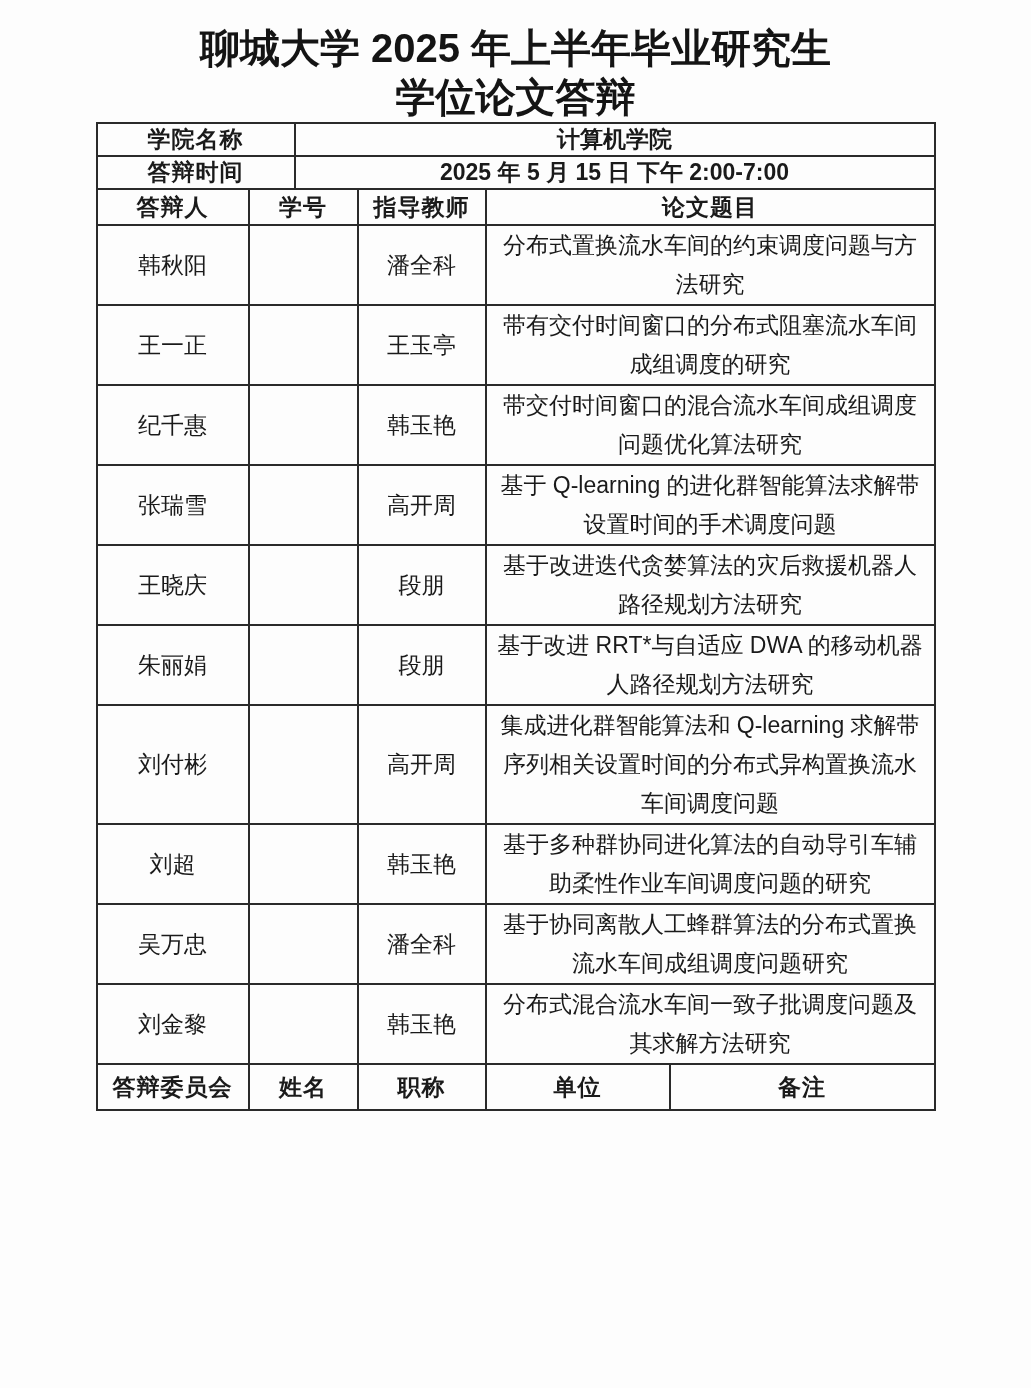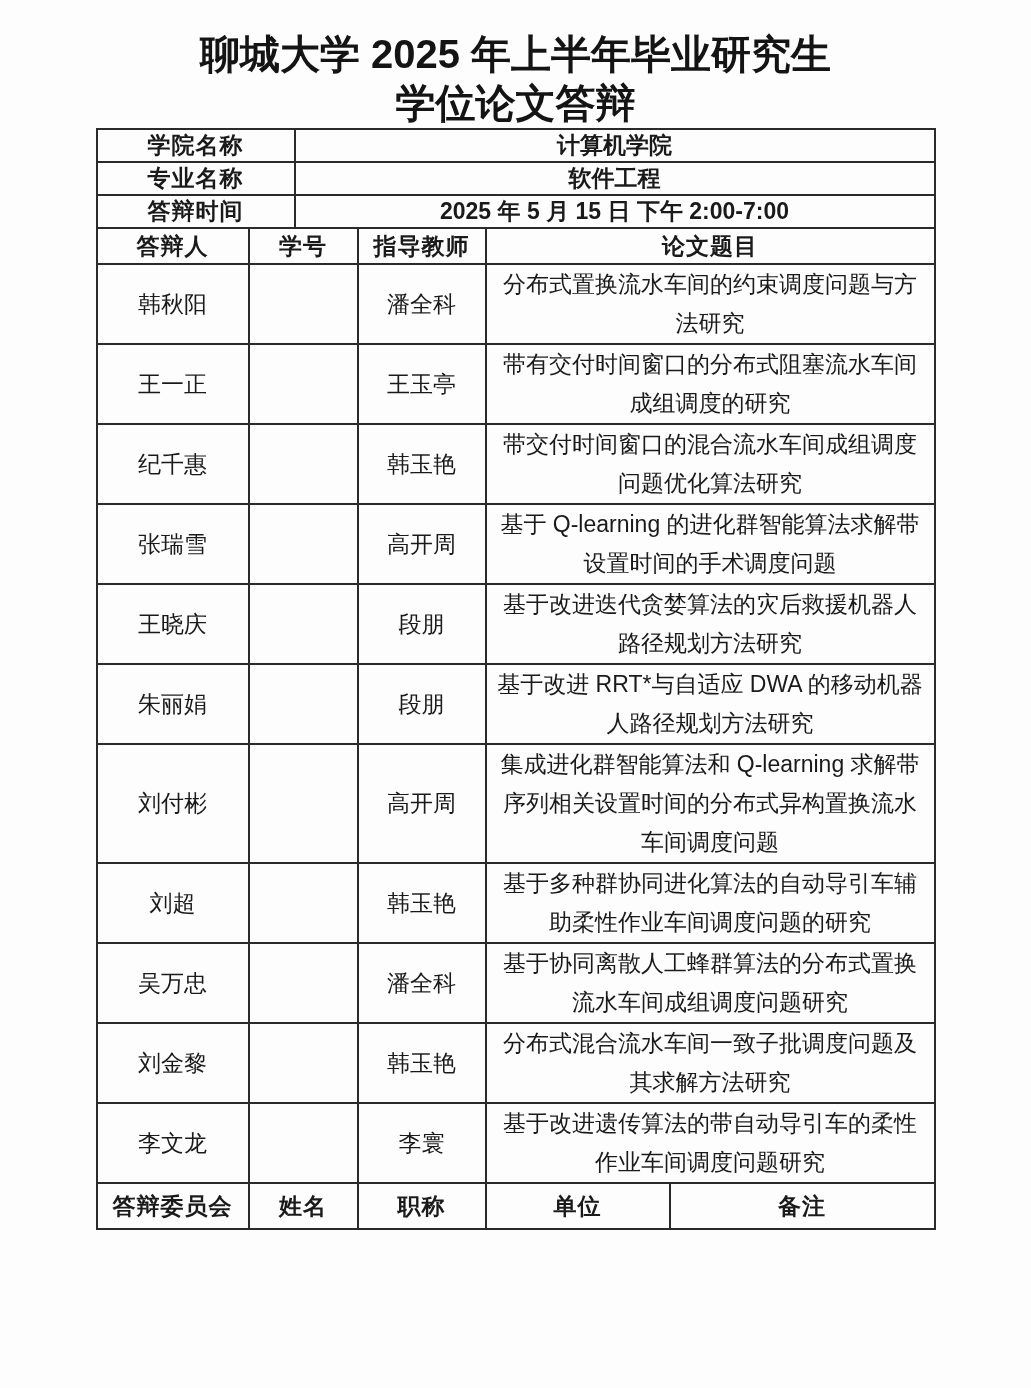--- a/index.html
+++ b/index.html
@@ -11,21 +11,21 @@
     position: relative;
     width: 1031px;
     height: 1388px;
     margin: 0 auto;
     background: #fdfdfd;
     font-family: "Liberation Sans", "DejaVu Sans", sans-serif;
     color: #1a1a1a;
     overflow: hidden;
   }
   .doc-title {
-    padding-top: 30px;
+    padding-top: 24px;
     text-align: center;
     font-size: 40px;
     font-weight: 700;
     line-height: 49px;
     color: #141414;
   }
   table {
     width: 838px;
     margin: 0 auto;
     border-collapse: collapse;
@@ -84,24 +84,20 @@
 
   <table class="info-table">
     <colgroup>
         <col style="width:198px">
         <col style="width:640px">
       </colgroup>
     <tbody>
         <tr>
       <td class="info-label">学院名称</td>
       <td class="info-value">计算机学院</td>
-    </tr>
-    <tr>
-      <td class="info-label">专业名称</td>
-      <td class="info-value">软件工程</td>
     </tr>
     <tr>
       <td class="info-label">答辩时间</td>
       <td class="info-value">2025 年 5 月 15 日 下午 2:00-7:00</td>
     </tr>
   </tbody>
     </table>
 
   <table class="main-table">
     <colgroup>
@@ -183,27 +179,20 @@
       <td colspan="2" class="thesis-cell">基于协同离散人工蜂群算法的分布式置换
 流水车间成组调度问题研究</td>
     </tr>
     <tr class="data-row">
       <td>刘金黎</td>
       <td></td>
       <td>韩玉艳</td>
       <td colspan="2" class="thesis-cell">分布式混合流水车间一致子批调度问题及
 其求解方法研究</td>
     </tr>
-    <tr class="data-row-last">
-      <td>李文龙</td>
-      <td></td>
-      <td>李寰</td>
-      <td colspan="2" class="thesis-cell">基于改进遗传算法的带自动导引车的柔性
-作业车间调度问题研究</td>
-    </tr>
 
     <tr class="committee-row">
       <th>答辩委员会</th>
       <th>姓名</th>
       <th>职称</th>
       <th>单位</th>
       <th>备注</th>
     </tr>
   </tbody>
     </table>

